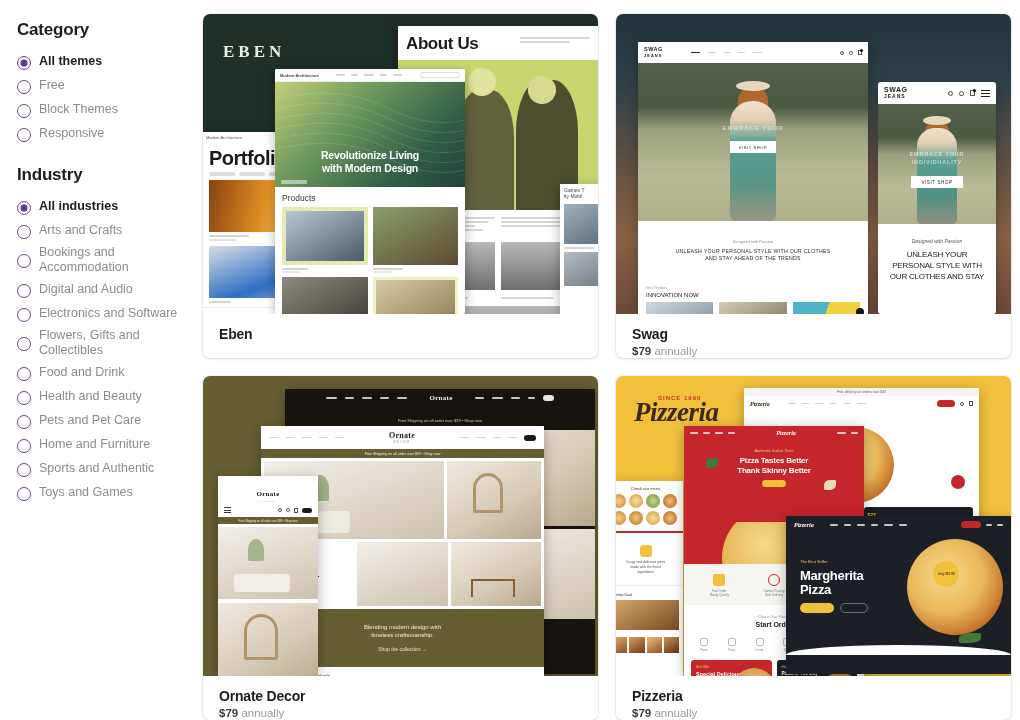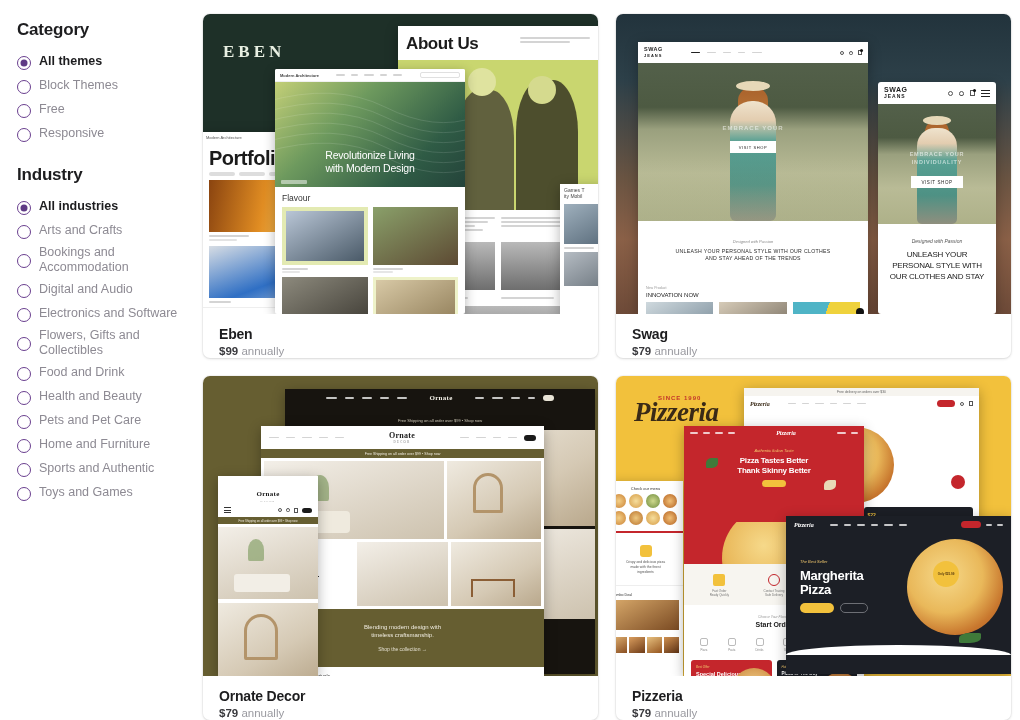--- a/index.html
+++ b/index.html
@@ -79,21 +79,21 @@
   .ab-fig { position: absolute; bottom: 0; border-radius: 40% 40% 0 0; background: #3c3a2e; opacity: .82; }
   .ab-bw { background: linear-gradient(180deg,#b9b9b9,#6e6e6e); }
 
   .eben-mid { left: 72px; top: 55px; width: 190px; height: 245px; border-radius: 2px; }
   .eben-hero {
     height: 105px; position: relative; overflow: hidden;
     background: linear-gradient(135deg,#c3cf77 0%,#6e9a5e 35%,#2f5b45 75%,#24433a 100%);
   }
   .eben-hero-txt {
     position: absolute; left: 0; right: 0; bottom: 12px; text-align: center;
-    color: #fff; font-size: 10.5px; line-height: 13px; font-weight: 400; letter-spacing: -0.2px;
+    color: #fff; font-size: 10.5px; line-height: 13px; font-weight: 700; letter-spacing: -0.2px;
   }
   .wave { position: absolute; inset: 0; opacity: .35; }
   .prod-title { font-size: 8.5px; color: #333; padding: 6px 0 4px 7px; font-weight: 500; }
   .prod-grid { display: flex; gap: 5px; padding: 0 7px; }
 
   
   .swag-bg {
     position: absolute; inset: 0;
     background: linear-gradient(180deg,#22333c 0%,#2d4049 22%,#6a5442 55%,#8a6047 75%,#6d4a38 100%);
   }
@@ -170,25 +170,25 @@
 
     <section class="filter-group">
       <div class="filter-title">Category</div>
 
       <div class="radio-row sel">
         <span class="radio sel"></span>
         <span class="radio-label">All themes</span>
       </div>
       <div class="radio-row">
         <span class="radio"></span>
+        <span class="radio-label">Free</span>
+      </div>
+      <div class="radio-row">
+        <span class="radio"></span>
         <span class="radio-label">Block Themes</span>
-      </div>
-      <div class="radio-row">
-        <span class="radio"></span>
-        <span class="radio-label">Free</span>
       </div>
       <div class="radio-row">
         <span class="radio"></span>
         <span class="radio-label">Responsive</span>
       </div>
     </section>
 
     <section class="filter-group">
       <div class="filter-title">Industry</div>
 
@@ -345,21 +345,21 @@
                 <path d="M-10,60 Q60,40 110,65 T200,75"></path>
                 <path d="M-10,70 Q60,50 110,75 T200,85"></path>
               </g>
             </svg>
             <div class="eben-hero-txt">
               <div>Revolutionize Living</div>
               <div>with Modern Design</div>
             </div>
             <div style="position:absolute;left:6px;bottom:3px;width:26px;height:4px;background:rgba(255,255,255,.5);border-radius:1px"></div>
           </div>
-          <div class="prod-title">Flavour</div>
+          <div class="prod-title">Products</div>
           <div class="prod-grid">
             <div style="flex:1">
               <div style="height:58px;background:#e3eab2;padding:4px">
                 <div style="height:100%;background:linear-gradient(150deg,#b9c6d6,#4a5a68)"></div>
               </div>
               <div class="ln" style="width:26px;margin:3px 0 1px"></div>
               <div class="ln" style="width:18px;height:1.5px;background:#e6e6e6"></div>
             </div>
             <div style="flex:1">
               <div style="height:58px;background:linear-gradient(150deg,#8aa06a,#5d4a33)"></div>
@@ -375,24 +375,20 @@
               <div style="height:55px;background:#eef2c9;padding:3px">
                 <div style="height:100%;background:linear-gradient(150deg,#d8c9a6,#8d7a55)"></div>
               </div>
             </div>
           </div>
 
         </div>
       </div>
       <div class="card-foot">
         <div class="card-name">Eben</div>
-        <div class="card-price">
-          <b>$99</b>
-          <span>annually</span>
-        </div>
       </div>
     </article>
 
     <article class="card">
       <div class="thumb">
         <div class="swag-bg"></div>
 
         <div class="win swag-desk">
           <div class="swag-nav">
             <span class="swag-logo">

